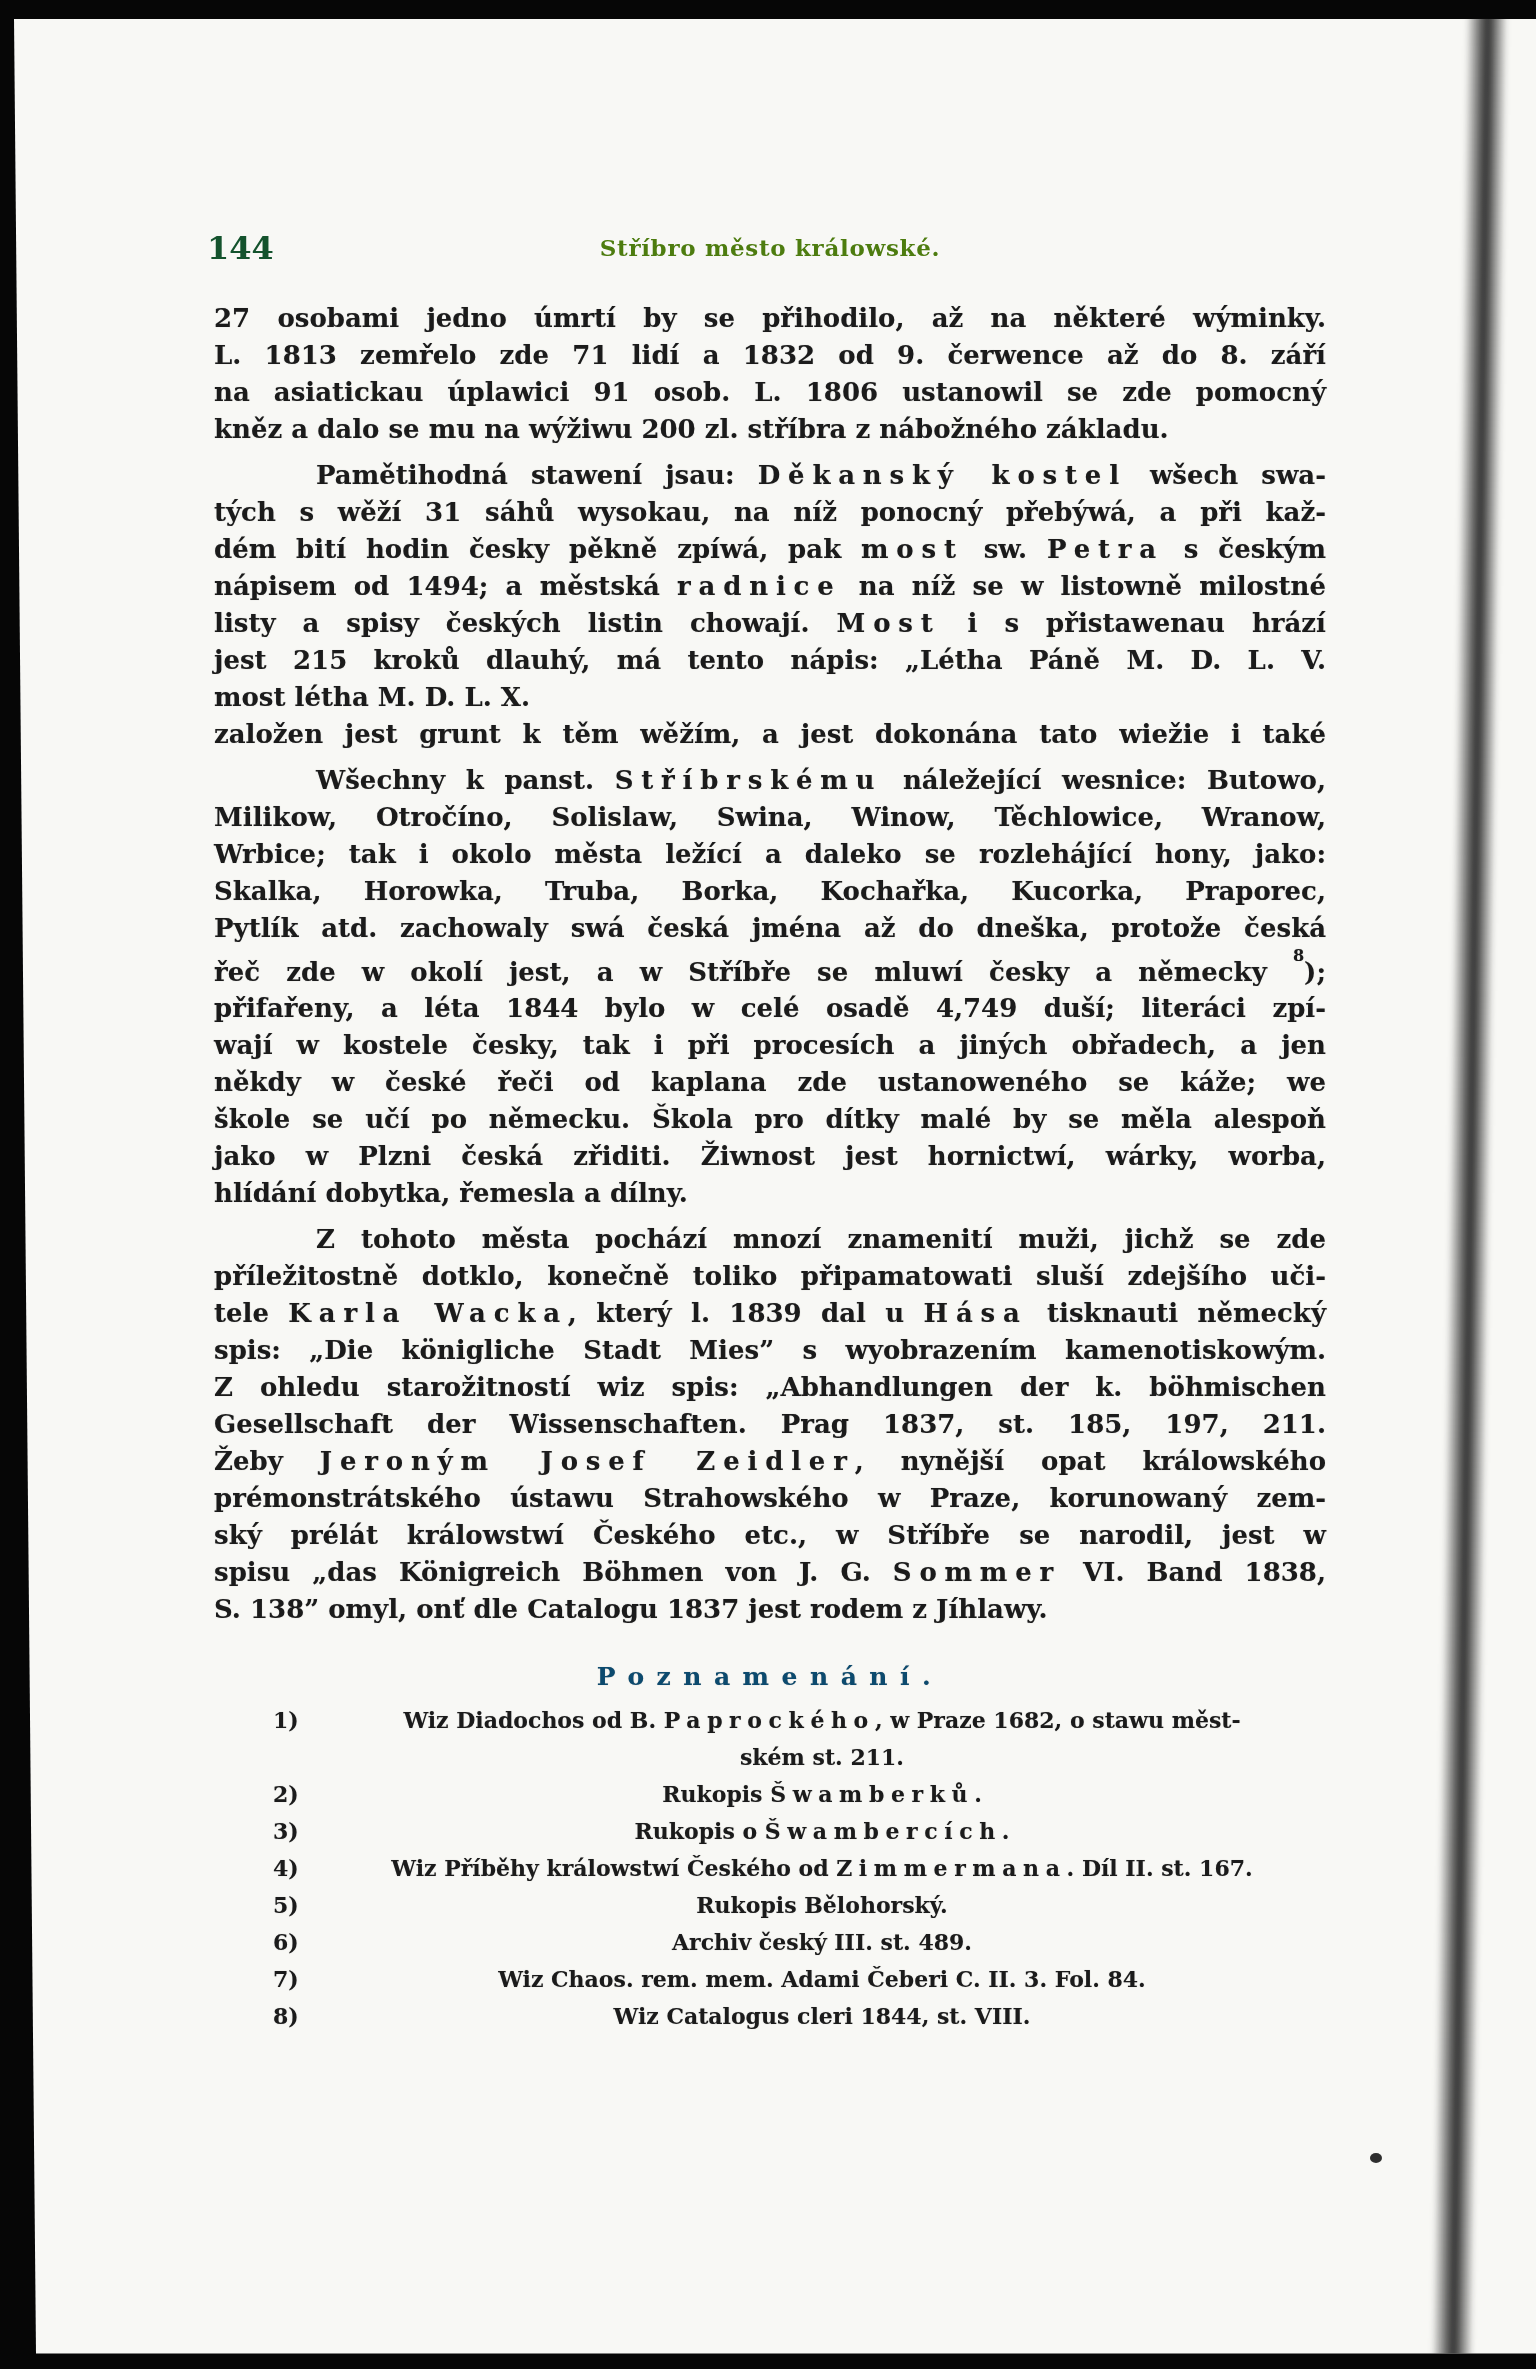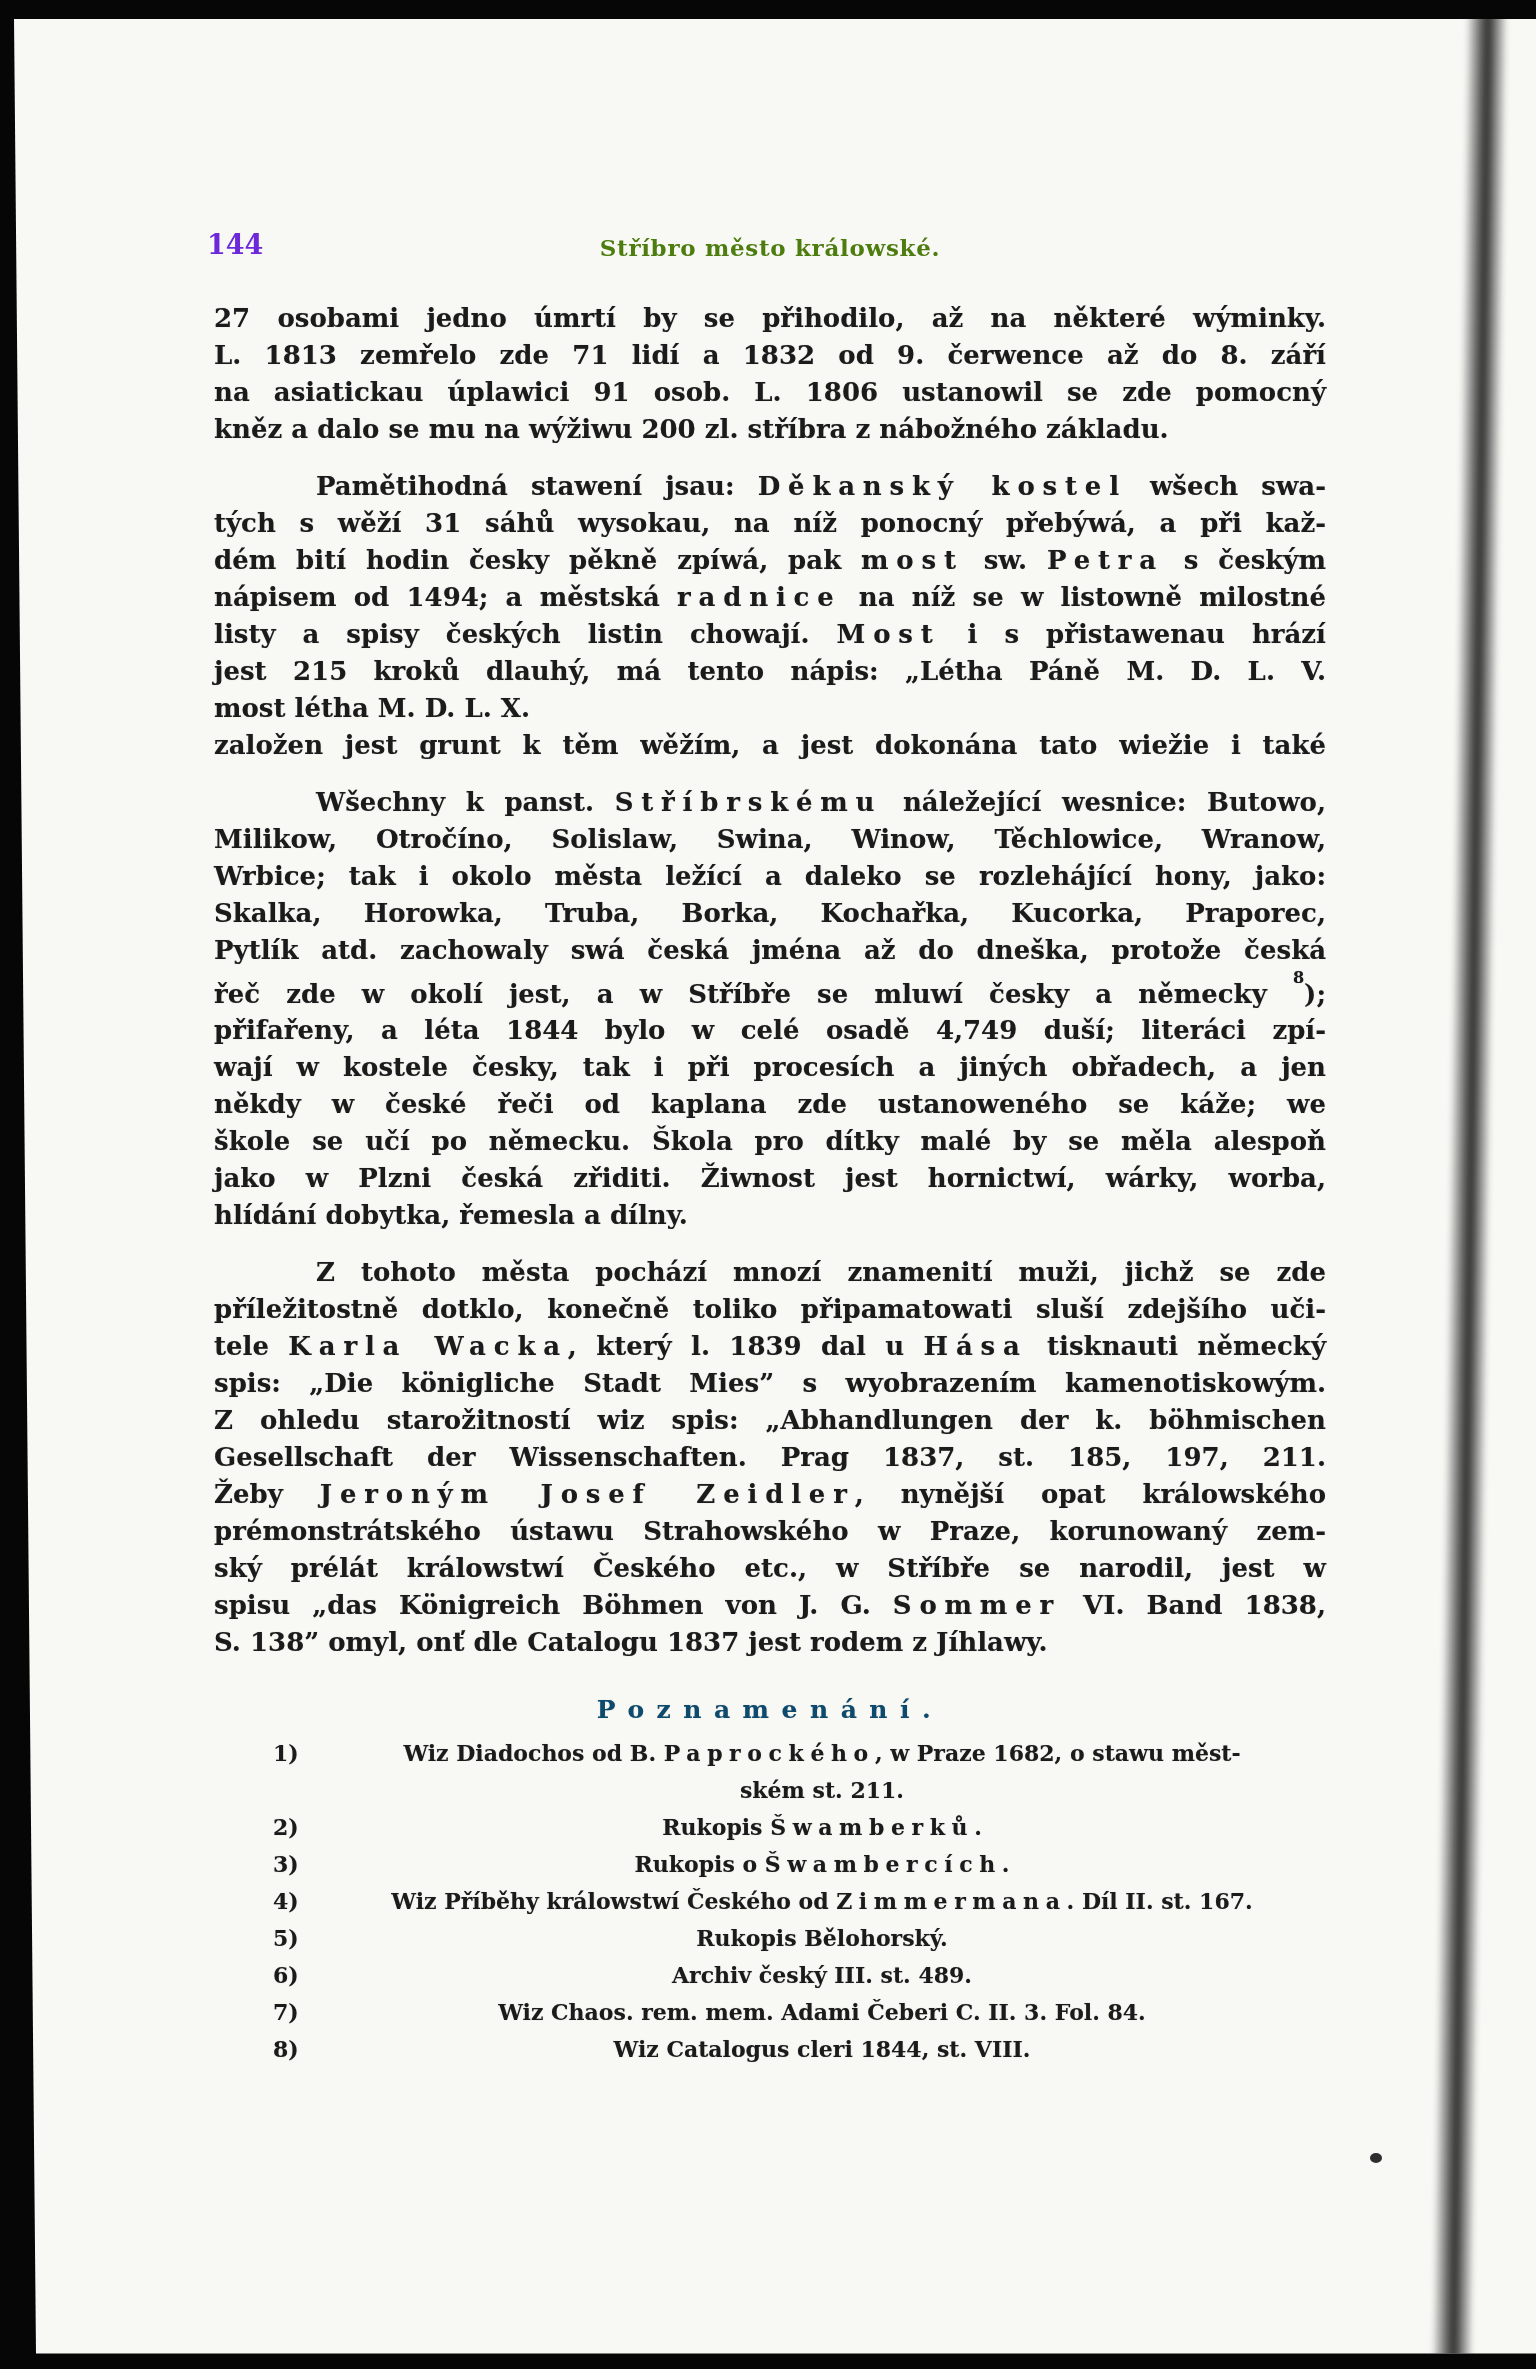--- a/index.html
+++ b/index.html
@@ -33,23 +33,23 @@
       rgba(10,10,10,0.82) 55%,
       rgba(15,15,15,0) 100%);
     filter: blur(2.8px);
     transform: rotate(0.85deg);
     transform-origin: top center;
   }
   .pagenum {
     position: absolute;
     left: 207px;
     top: 210px;
-    font-size: 27px;
-    font-weight: bold;
-    color: #6d28d9;
+    font-size: 32px;
+    font-weight: bold;
+    color: #14532d;
   }
   .runtitle {
     position: absolute;
     left: 214px;
     top: 215px;
     width: 1112px;
     text-align: center;
     font-size: 23px;
     font-weight: bold;
     letter-spacing: 0.03em;
@@ -59,21 +59,21 @@
     position: absolute;
     left: 214px;
     top: 281px;
     width: 1112px;
     font-size: 26px;
     font-weight: bold;
     line-height: 37px;
     color: #1b1b1b;
     text-shadow: 0 0 0.9px rgba(35,35,35,0.35);
   }
-  .para + .para { margin-top: 20px; }
+  .para + .para { margin-top: 9px; }
   .para.indent .line:first-child { text-indent: 102px; }
   .line { text-align: justify; text-align-last: justify; white-space: normal; }
   .line.last { text-align-last: left; }
   .sp { letter-spacing: 0.30em; }
   sup { font-size: 0.62em; position: relative; top: -9.2px; letter-spacing: 0; }
   .notes-heading {
     margin-top: 29.5px;
     text-align: center;
     font-size: 25px;
     font-weight: bold;

